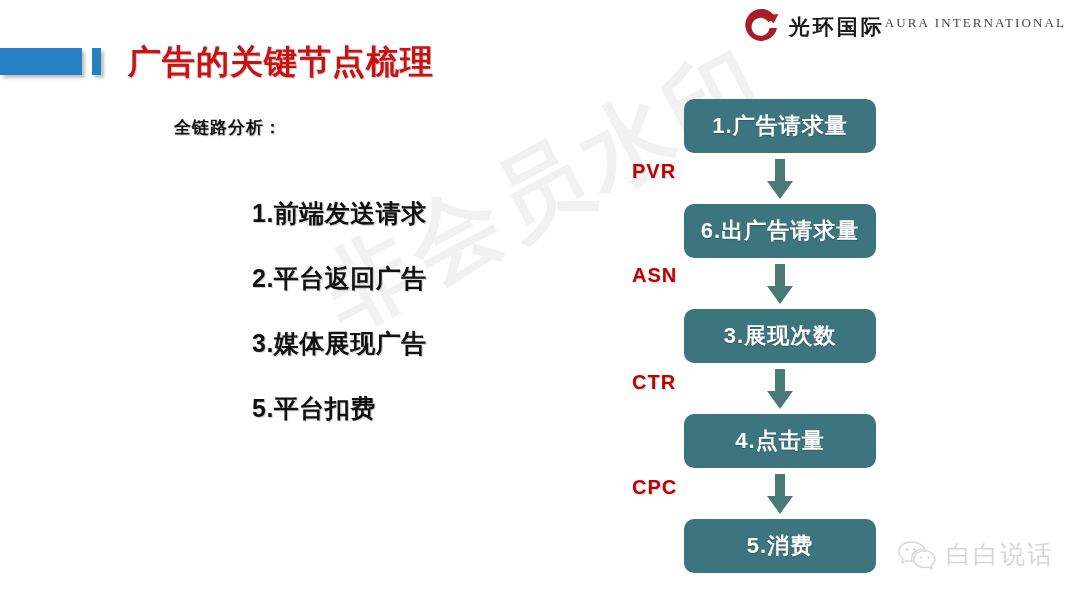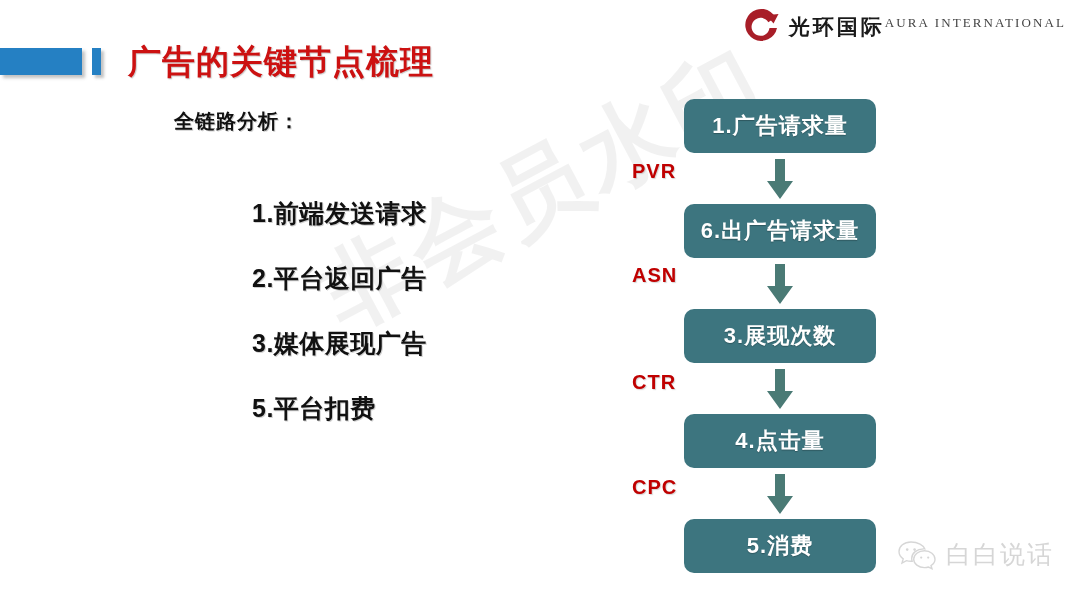--- a/index.html
+++ b/index.html
@@ -76,22 +76,22 @@
     font-size: 13px;
     color: #444;
     letter-spacing: 2.1px;
     margin-top: 0;
   }
 
   
   .lead {
     position: absolute;
     left: 174px;
-    top: 108px;
-    font-size: 20px;
+    top: 116px;
+    font-size: 17px;
     font-weight: bold;
     color: #111111;
     letter-spacing: 1px;
     text-shadow: 1px 1px 0 rgba(170,170,170,0.55);
   }
   .steps {
     position: absolute;
     left: 252px;
     top: 196px;
     margin: 0;

